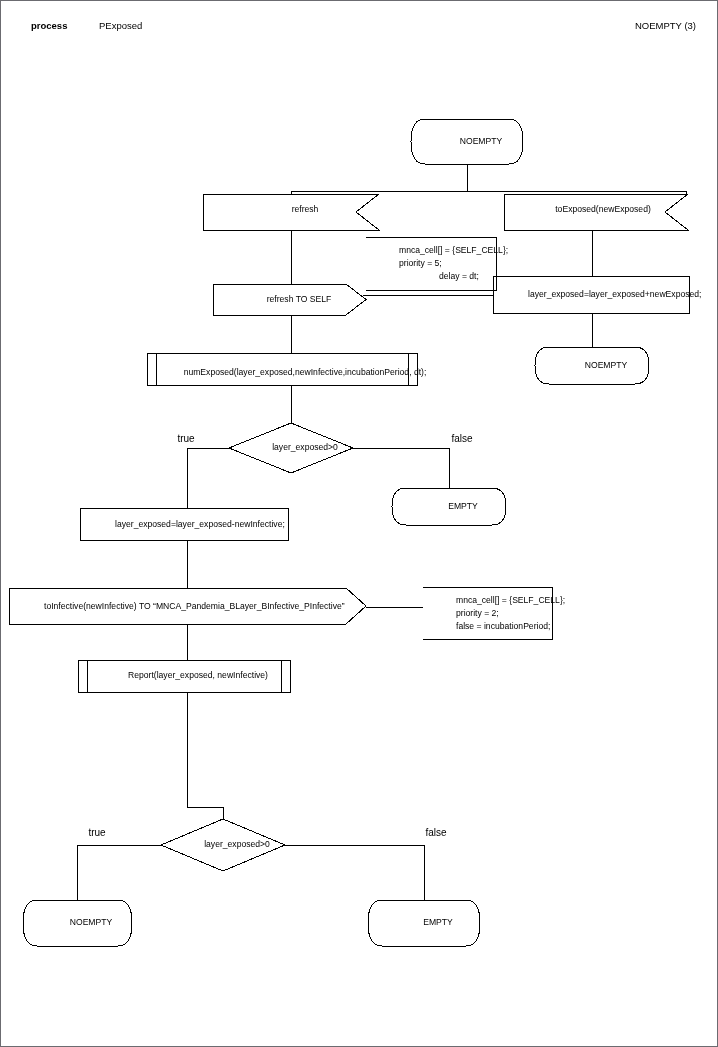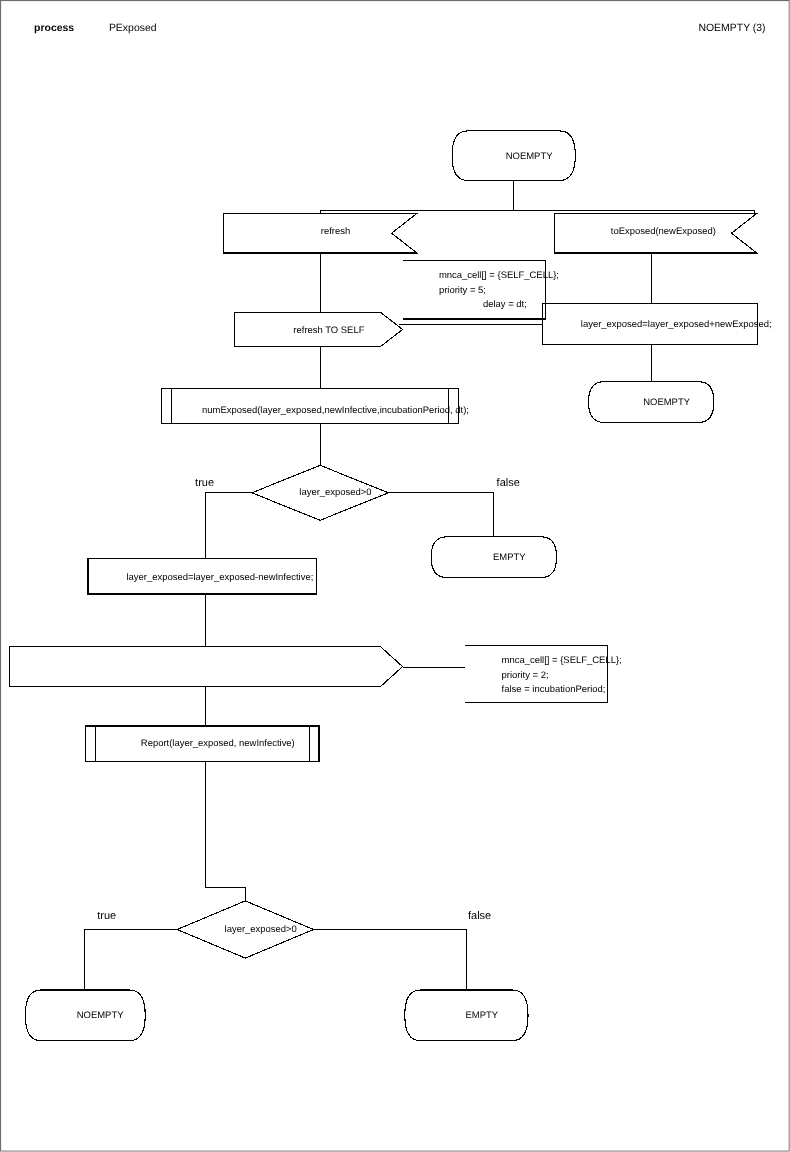--- a/index.html
+++ b/index.html
@@ -154,20 +154,21 @@
   <div class="lbl center" style="left:591px; top:365px;">NOEMPTY</div>
 
   <div class="lbl center" style="left:290px; top:372px;">numExposed(layer_exposed,newInfective,incubationPeriod, dt);</div>
 
   <div class="lbl center" style="left:290px; top:447px;">layer_exposed&gt;0</div>
 
   <div class="lbl center" style="left:448px; top:506px;">EMPTY</div>
 
   <div class="lbl" style="left:86px; top:518px;">layer_exposed=layer_exposed-newInfective;</div>
 
+  <div class="lbl" style="left:15px; top:600px;">toInfective(newInfective) TO “MNCA_Pandemia_BLayer_BInfective_PInfective”</div>
 
   <div class="lbl center" style="left:183px; top:675px;">Report(layer_exposed, newInfective)</div>
 
   <div class="lbl center" style="left:222px; top:844px;">layer_exposed&gt;0</div>
 
   <div class="lbl center" style="left:76px; top:922px;">NOEMPTY</div>
 
   <div class="lbl center" style="left:423px; top:922px;">EMPTY</div>
 
   <div class="lbl codeblock" style="left:370px; top:243px;">mnca_cell[] = {SELF_CELL};</div>

